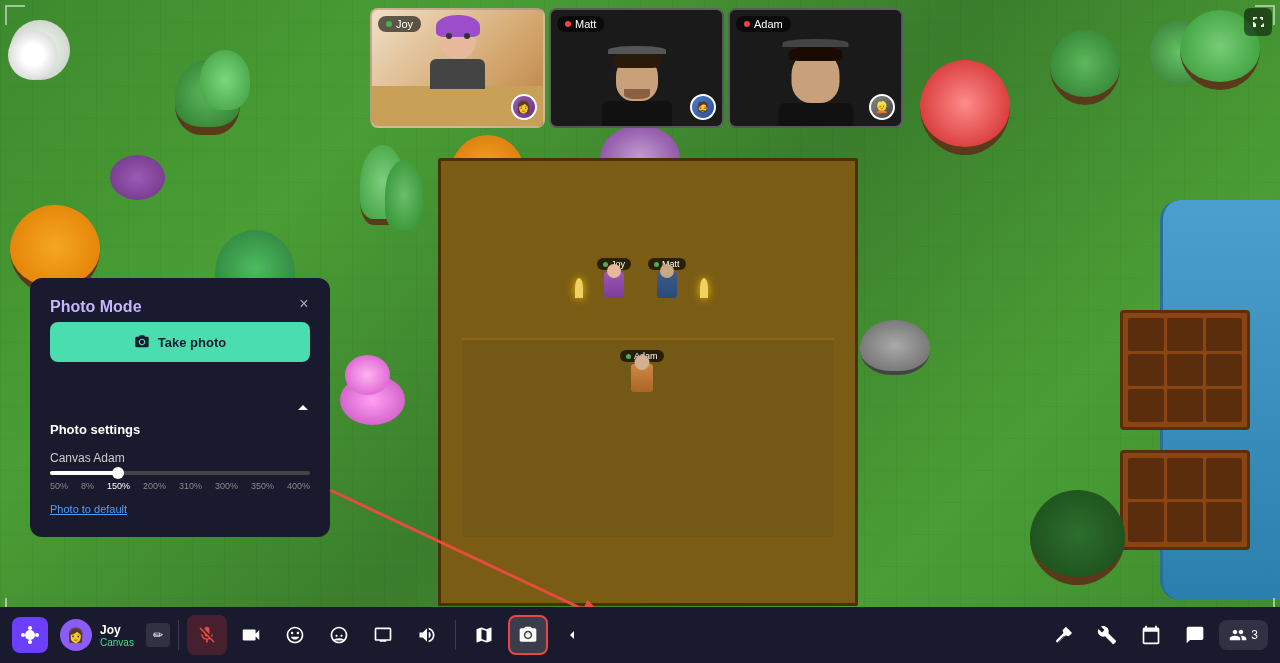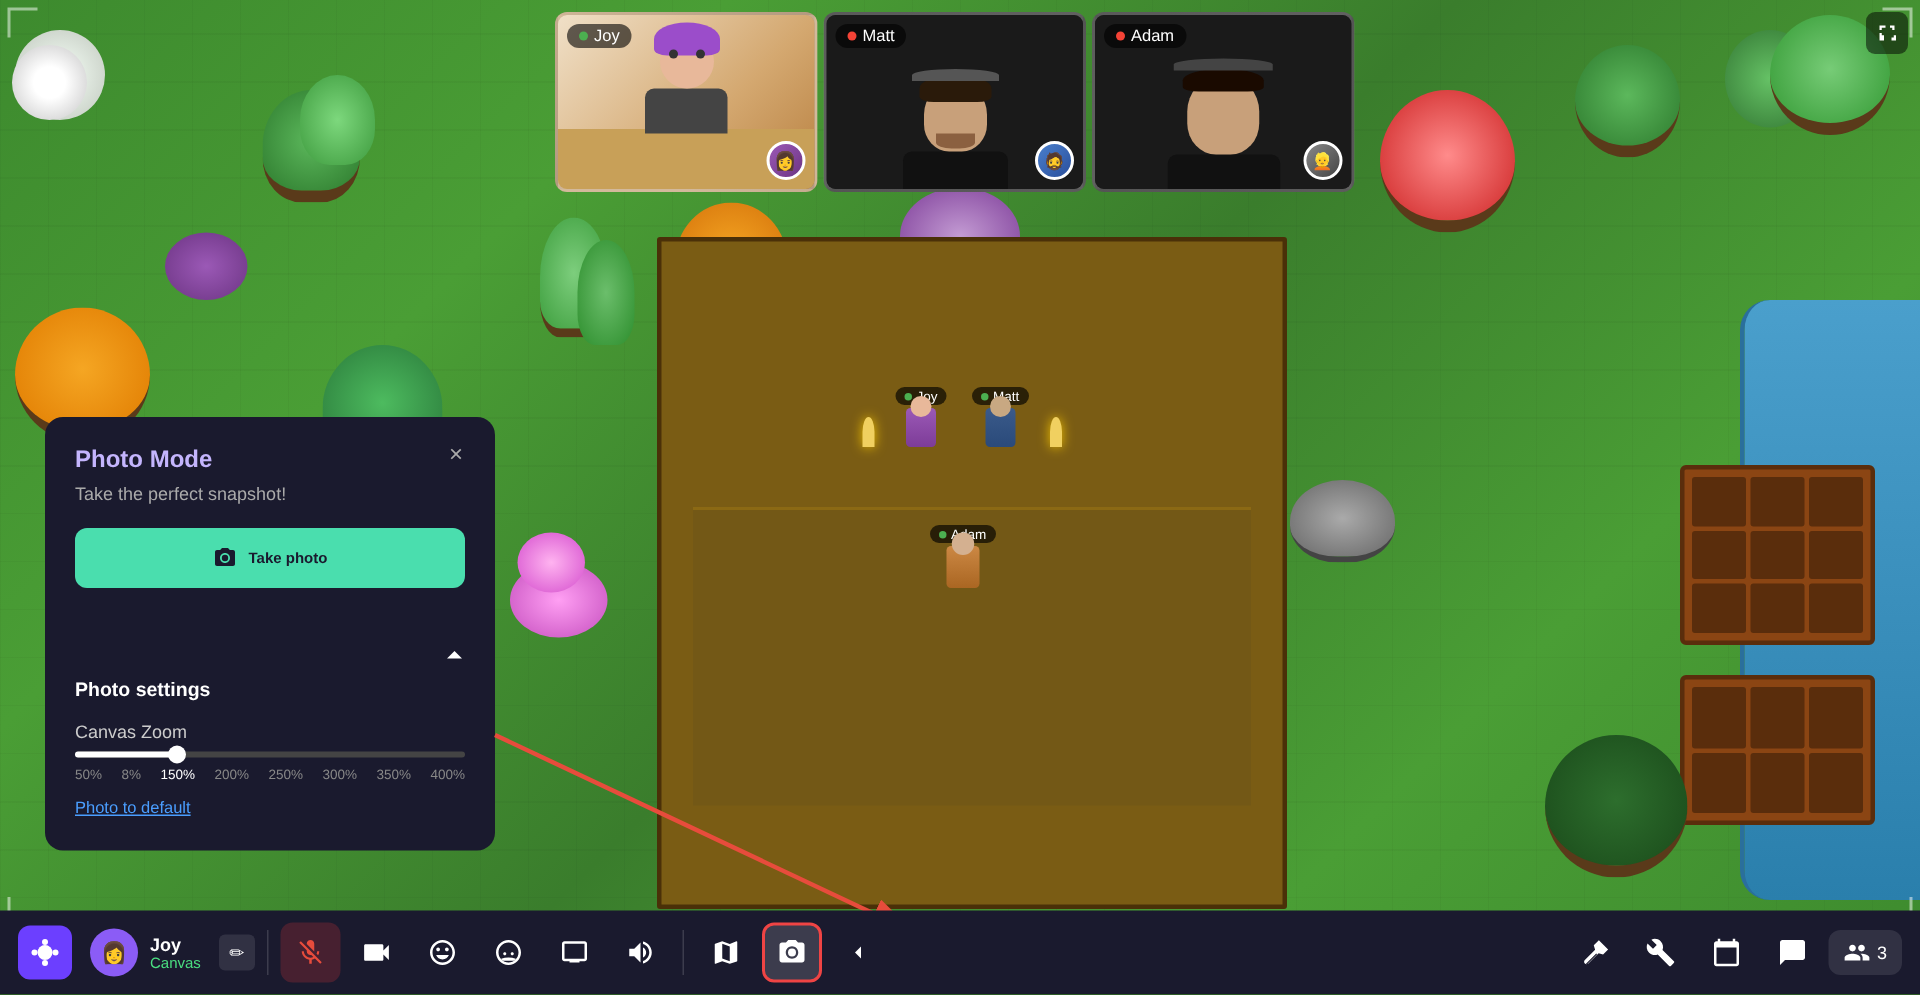--- a/index.html
+++ b/index.html
@@ -164,21 +164,21 @@
       justify-content: center;
     }
 
     .take-photo-btn {
       width: 100%;
       padding: 12px;
       background: #4adeae;
       border: none;
       border-radius: 8px;
       color: #1a1a2e;
-      font-size: 10px;
+      font-size: 13px;
       font-weight: 600;
       cursor: pointer;
       display: flex;
       align-items: center;
       justify-content: center;
       gap: 8px;
       margin-bottom: 20px;
     }
 
     .photo-settings-header {
@@ -580,52 +580,51 @@
     <path d="M2 2h4v1.5H3.5V5H2V2zm8 0h2v3h-1.5V3.5H9V2zm-8 8v-3h1.5v1.5H5V12H2zm8 0h1.5V8.5H13V12h-3v-2z"></path>
   </svg>
 </div>
 
 <div id="photo-panel">
   <button class="close-btn">
     <span>×</span>
   </button>
   
   <h2>Photo Mode</h2>
-  <p class="subtitle">Take the perfect snapshot!</p>
   
   <button class="take-photo-btn">
     <svg width="16" height="16" viewBox="0 0 24 24" fill="currentColor">
       <path d="M12 15.2a3.2 3.2 0 100-6.4 3.2 3.2 0 000 6.4z"></path>
       <path d="M9 2L7.17 4H4c-1.1 0-2 .9-2 2v12c0 1.1.9 2 2 2h16c1.1 0 2-.9 2-2V6c0-1.1-.9-2-2-2h-3.17L15 2H9zm3 15c-2.76 0-5-2.24-5-5s2.24-5 5-5 5 2.24 5 5-2.24 5-5 5z"></path>
     </svg>
     <span>Take photo</span>
   </button>
   
   <div class="photo-settings-header">
     <span>Photo settings</span>
     <button style="background:none;border:none;color:white;cursor:pointer;font-size:16px;">
       <svg width="14" height="14" viewBox="0 0 14 14" fill="white">
         <path d="M7 4l-5 5h10z"></path>
       </svg>
     </button>
   </div>
 
 
   <div class="zoom-section">
-    <div class="zoom-label">Canvas Zoom</div>
+    <div class="zoom-label">Canvas Adam</div>
     <div class="zoom-slider">
       <div class="zoom-slider-fill"></div>
       <div class="zoom-thumb"></div>
     </div>
     <div class="zoom-marks">
       <span>50%</span>
       <span>8%</span>
       <span style="font-weight:normal;color:white;">150%</span>
       <span>200%</span>
-      <span>250%</span>
+      <span>310%</span>
       <span>300%</span>
       <span>350%</span>
       <span>400%</span>
     </div>
   </div>
 
   <button class="reset-link">
     <span>Photo to default</span>
   </button>
 </div>

